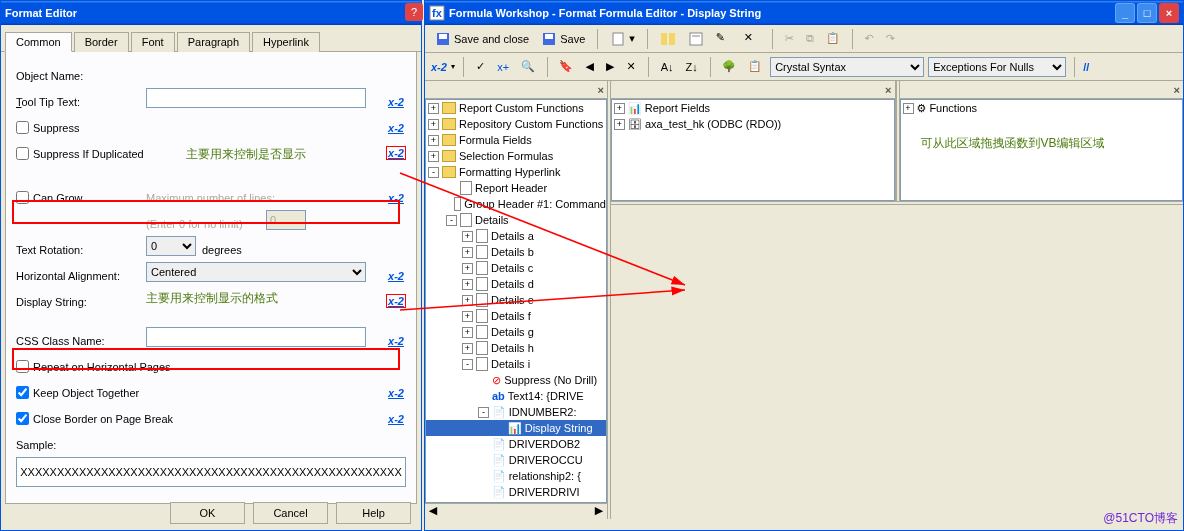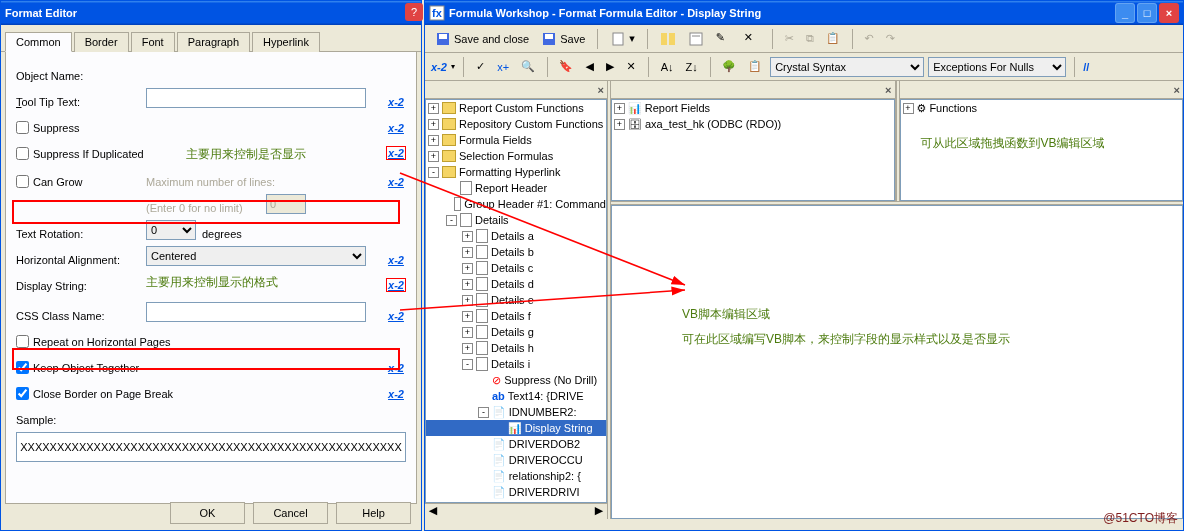--- a/index.html
+++ b/index.html
@@ -36,21 +36,21 @@
 .tree { background: white; border: 1px solid #7f9db9; overflow: auto; font-size: 11px; }
 .tnode { white-space: nowrap; display: flex; align-items: center; height: 16px; }
 .exp { width: 11px; height: 11px; border: 1px solid #888; font-size: 9px; line-height: 9px; text-align: center; margin-right: 3px; cursor: pointer; background: white; }
 .folder { width: 14px; height: 12px; background: #f5d565; border: 1px solid #c0a030; margin-right: 3px; display: inline-block; }
 .doc { width: 12px; height: 14px; background: white; border: 1px solid #888; margin-right: 3px; display: inline-block; }
 .panels { display: flex; height: 438px; position: relative; }
 .dragbar { width: 4px; background: #ece9d8; cursor: ew-resize; border-left: 1px solid #aca899; border-right: 1px solid #aca899; }
 .phead { background: #ece9d8; border-bottom: 1px solid #aca899; height: 18px; display: flex; align-items: center; padding: 0 3px; gap: 3px; }
 .closex { margin-left: auto; cursor: pointer; font-weight: bold; color: #555; }
 svg.arrow { position: absolute; pointer-events: none; }
-.watermark { position: absolute; right: 6px; bottom: 4px; color: #7f1d1d; font-size: 12px; }
+.watermark { position: absolute; right: 6px; bottom: 4px; color: #6d28d9; font-size: 12px; }
 </style>
 </head>
 <body>
 
 <div class="win" style="left:0;top:0;width:422px;height:531px;">
   <div class="titlebar">
     <span>Format Editor</span>
     <span class="spacer"></span>
     <span class="winbtn close" style="visibility:hidden">×</span>
   </div>
@@ -85,21 +85,21 @@
     <div class="row" style="position:relative">
       <label class="cb">
           <input type="checkbox" style="">
           <span>Suppress If Duplicated</span>
         </label>
       <span class="greentxt" style="left:170px;top:6px;position:absolute">主要用来控制是否显示</span>
       <span class="x2 x2r">x-2</span>
     </div>
     <div class="redbox" style="left:6px;top:148px;width:388px;height:24px"></div>
 
-    <div class="row" style="margin-top:8px">
+    <div class="row" style="margin-top:24px">
       <label class="cb" style="width:130px">
           <input type="checkbox" style="">
           <span>Can Grow</span>
         </label>
       <span class="dim">Maximum number of lines:</span>
       <span class="x2">x-2</span>
     </div>
     <div class="row">
       <span style="width:130px"></span>
       <span class="dim" style="width:120px">(Enter 0 for no limit)</span>
@@ -115,21 +115,21 @@
       <select style="width:220px"><option>Centered</option></select>
       <span class="x2">x-2</span>
     </div>
     <div class="row" style="position:relative">
       <span class="lbl">Display String:</span>
       <span class="greentxt" style="left:130px;top:2px;position:absolute">主要用来控制显示的格式</span>
       <span class="x2 x2r">x-2</span>
     </div>
     <div class="redbox" style="left:6px;top:296px;width:388px;height:22px"></div>
 
-    <div class="row" style="margin-top:10px">
+    <div class="row" style="margin-top:19px">
       <span class="lbl">CSS Class Name:</span>
       <input type="text" style="width: 220px;">
       <span class="x2">x-2</span>
     </div>
     <div class="row">
         <label class="cb">
           <input type="checkbox" style="">
           <span>Repeat on Horizontal Pages</span>
         </label>
       </div>
@@ -429,24 +429,20 @@
             <div class="tnode" style="padding-left:2px">
                 <span class="exp">+</span>
                 <span style="margin-right:3px">⚙</span>
                 <span>Functions</span>
               </div>
             <div class="greentxt" style="left:20px;top:35px">可从此区域拖拽函数到VB编辑区域</div>
           </div>
         </div>
       </div>
       <div class="dragbar" style="width:auto;height:4px;cursor:ns-resize;border:none;border-top:1px solid #aca899;border-bottom:1px solid #aca899"></div>
-      <div style="flex:1;background:white;border:1px solid #7f9db9;position:relative">
-        <div class="greentxt" style="left:70px;top:100px">VB脚本编辑区域</div>
-        <div class="greentxt" style="left:70px;top:125px">可在此区域编写VB脚本，来控制字段的显示样式以及是否显示</div>
-      </div>
     </div>
   </div>
 </div>
 
 <svg class="arrow" style="left:395px;top:165px;width:300px;height:130px">
   <defs>
       <marker id="ah1" markerWidth="10" markerHeight="10" refX="9" refY="3" orient="auto">
         <path d="M0,0 L0,6 L9,3 z" fill="red"></path>
       </marker>
     </defs>

